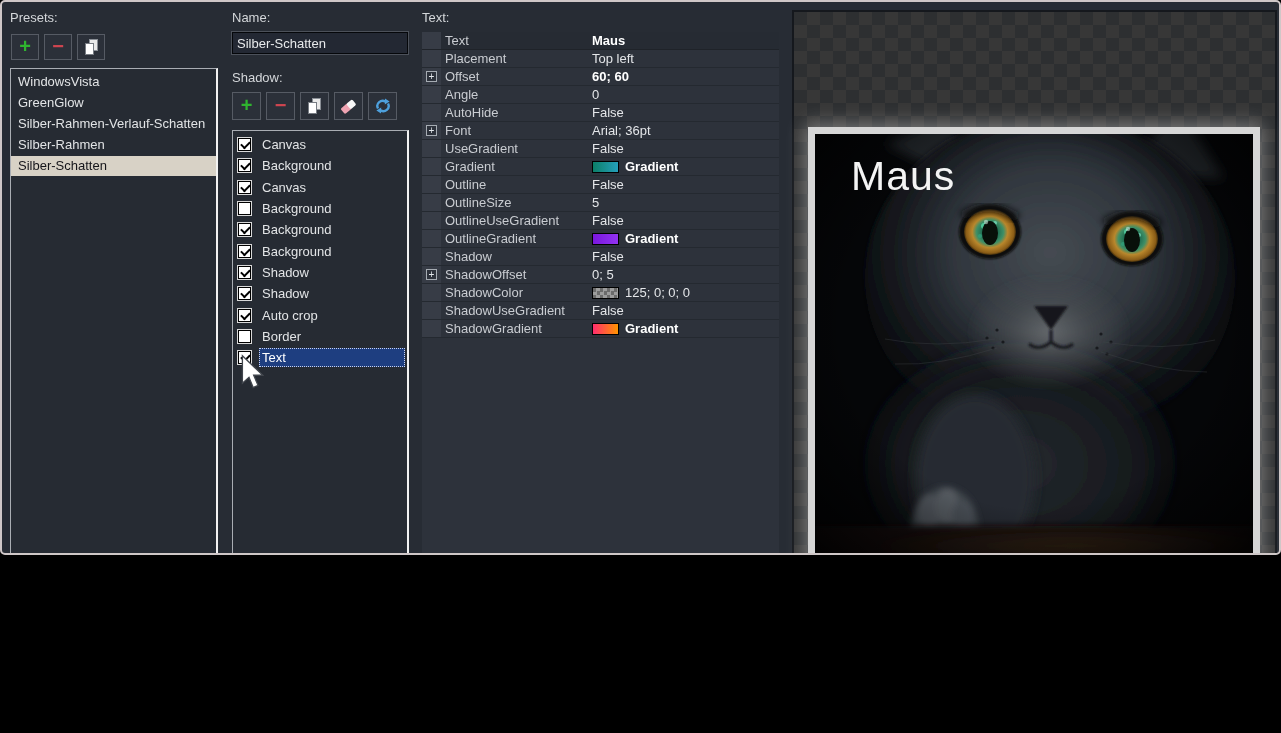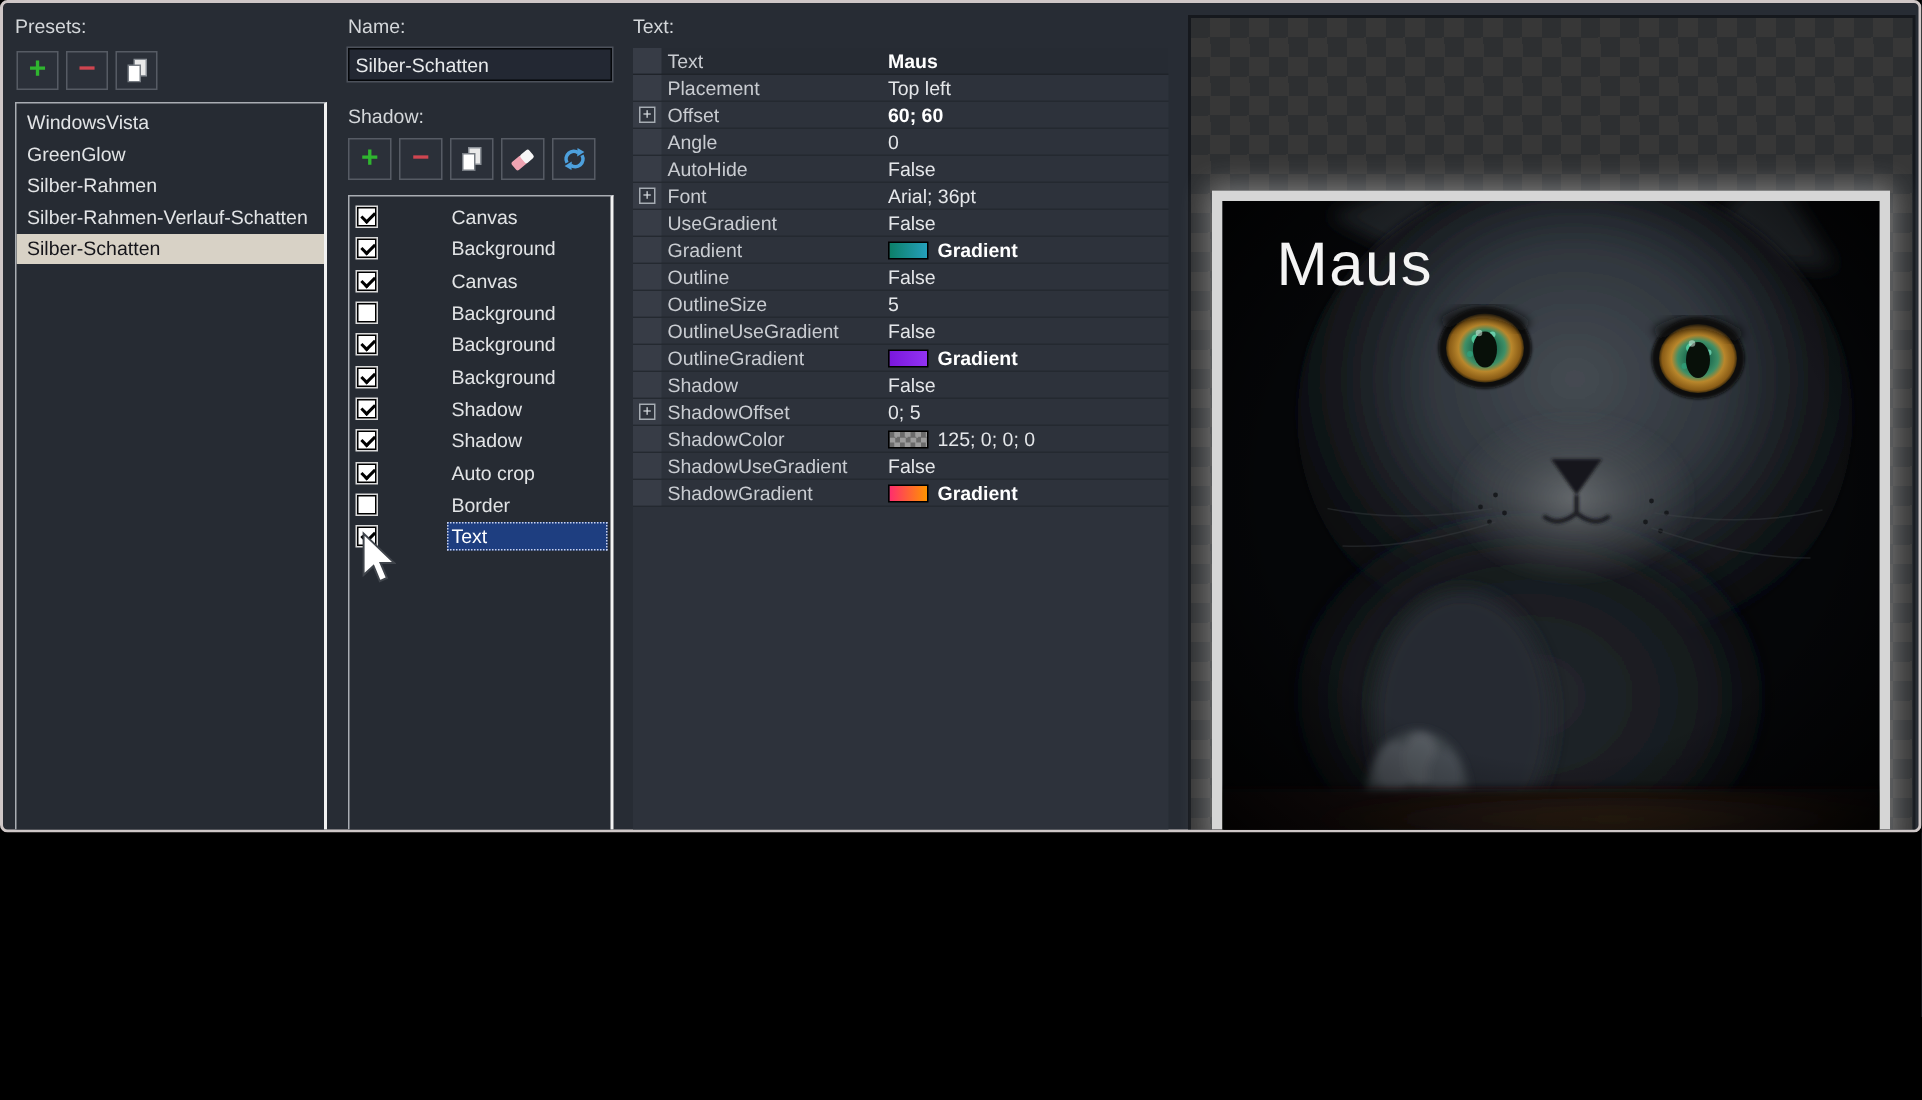--- a/index.html
+++ b/index.html
@@ -17,21 +17,21 @@
   .ic-plus{color:#2fb52f;font-size:20px;font-weight:bold;line-height:1;margin-top:-2px;}
   .ic-minus{color:#cf4550;font-size:20px;font-weight:bold;line-height:1;margin-top:-3px;}
   
   .listbox{position:absolute;background:#262b33;
       border-top:1px solid #a9adb3;border-left:1px solid #a9adb3;
       border-bottom:2px solid #f2f2f2;border-right:2px solid #f2f2f2;
       padding-top:3px;overflow:hidden;}
   .pitem{height:20.9px;line-height:20.9px;padding-left:7px;color:#e2e4e6;
       white-space:nowrap;cursor:default;}
   .pitem.selected{background:#d8d2c6;color:#15151a;}
-  .eitem{height:21.3px;display:flex;align-items:center;cursor:default;gap:39px;}
+  .eitem{height:21.3px;display:flex;align-items:center;cursor:default;}
   .checkbox{width:13px;height:13px;background:#fff;border:1px solid #000;
       box-shadow:0 0 0 1px #d9d9d9;margin-left:5px;position:relative;flex:0 0 auto;}
   .checkbox.checked::after{content:"";position:absolute;left:2px;top:2px;width:7px;height:4px;
       border-left:2px solid #000;border-bottom:2px solid #000;transform:rotate(-45deg);}
   .eitem .lbl{margin-left:8px;padding:1px 3px;flex:1;margin-right:2px;color:#e2e4e6;
       line-height:17px;}
   .eitem .lbl.selected{background:#1e3e80;color:#fff;outline:1px dotted #c9d2ee;outline-offset:-1px;}
   
   #name-input{position:absolute;left:230px;top:30px;width:176px;height:22px;
       background:#232833;border:1px solid #05070a;color:#e8eaec;font-size:13px;
@@ -79,22 +79,22 @@
   </div>
   <div class="tb" style="left:75px;top:32px;width:28px;height:26px;">
     <svg width="15" height="16" viewBox="0 0 15 16">
       <rect x="5.5" y="0.5" width="8" height="11" fill="#e9e9e9" stroke="#8a8f96"></rect>
       <rect x="1.5" y="4.5" width="8" height="11" fill="#ffffff" stroke="#777c83"></rect>
     </svg>
   </div>
   <div class="listbox" style="left:8px;top:66px;width:208px;height:611px;">
     <div class="pitem">WindowsVista</div>
     <div class="pitem">GreenGlow</div>
+    <div class="pitem">Silber-Rahmen-Verlauf-Schatten</div>
     <div class="pitem">Silber-Rahmen</div>
-    <div class="pitem">Silber-Rahmen-Verlauf-Schatten</div>
     <div class="pitem selected">Silber-Schatten</div>
   </div>
 
   <div class="sec-label" style="left:230px;top:8px;">Name:</div>
   <input id="name-input" type="text" value="Silber-Schatten" style="">
 
   <div class="sec-label" style="left:230px;top:68px;">Shadow:</div>
   <div class="tb" style="left:230px;top:90px;width:29px;height:28px;">
     <span class="ic-plus">+</span>
   </div>

